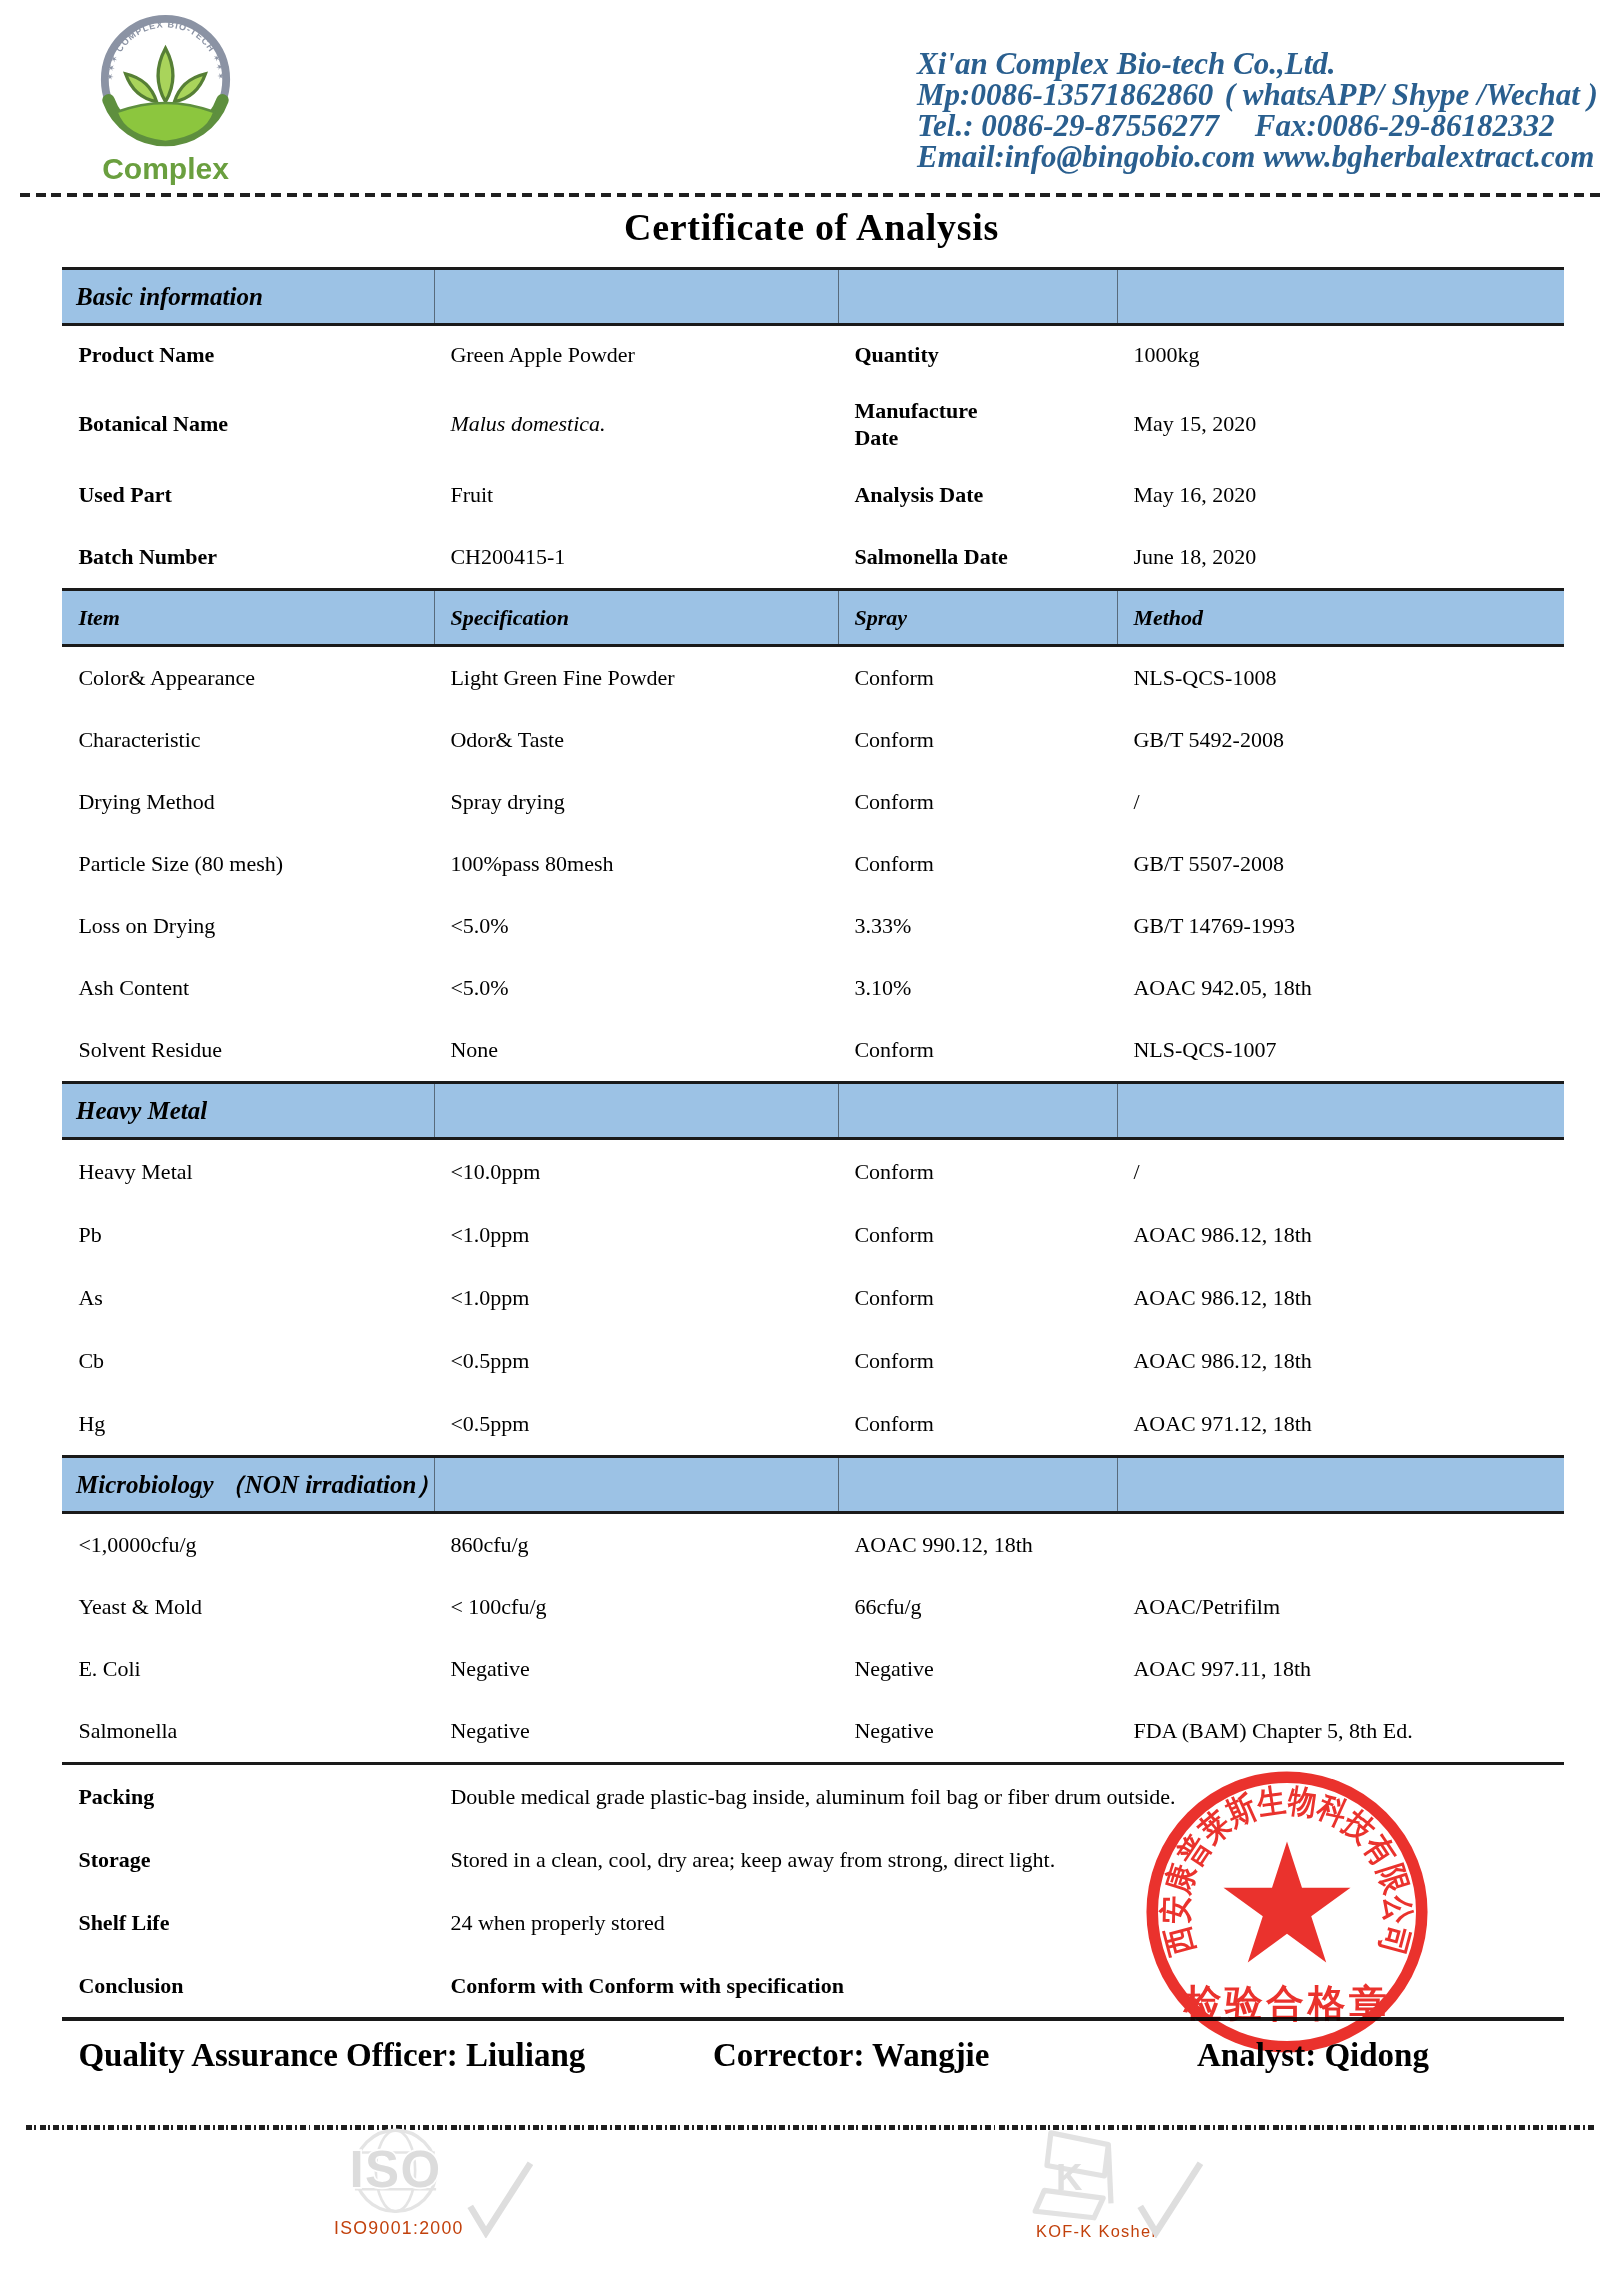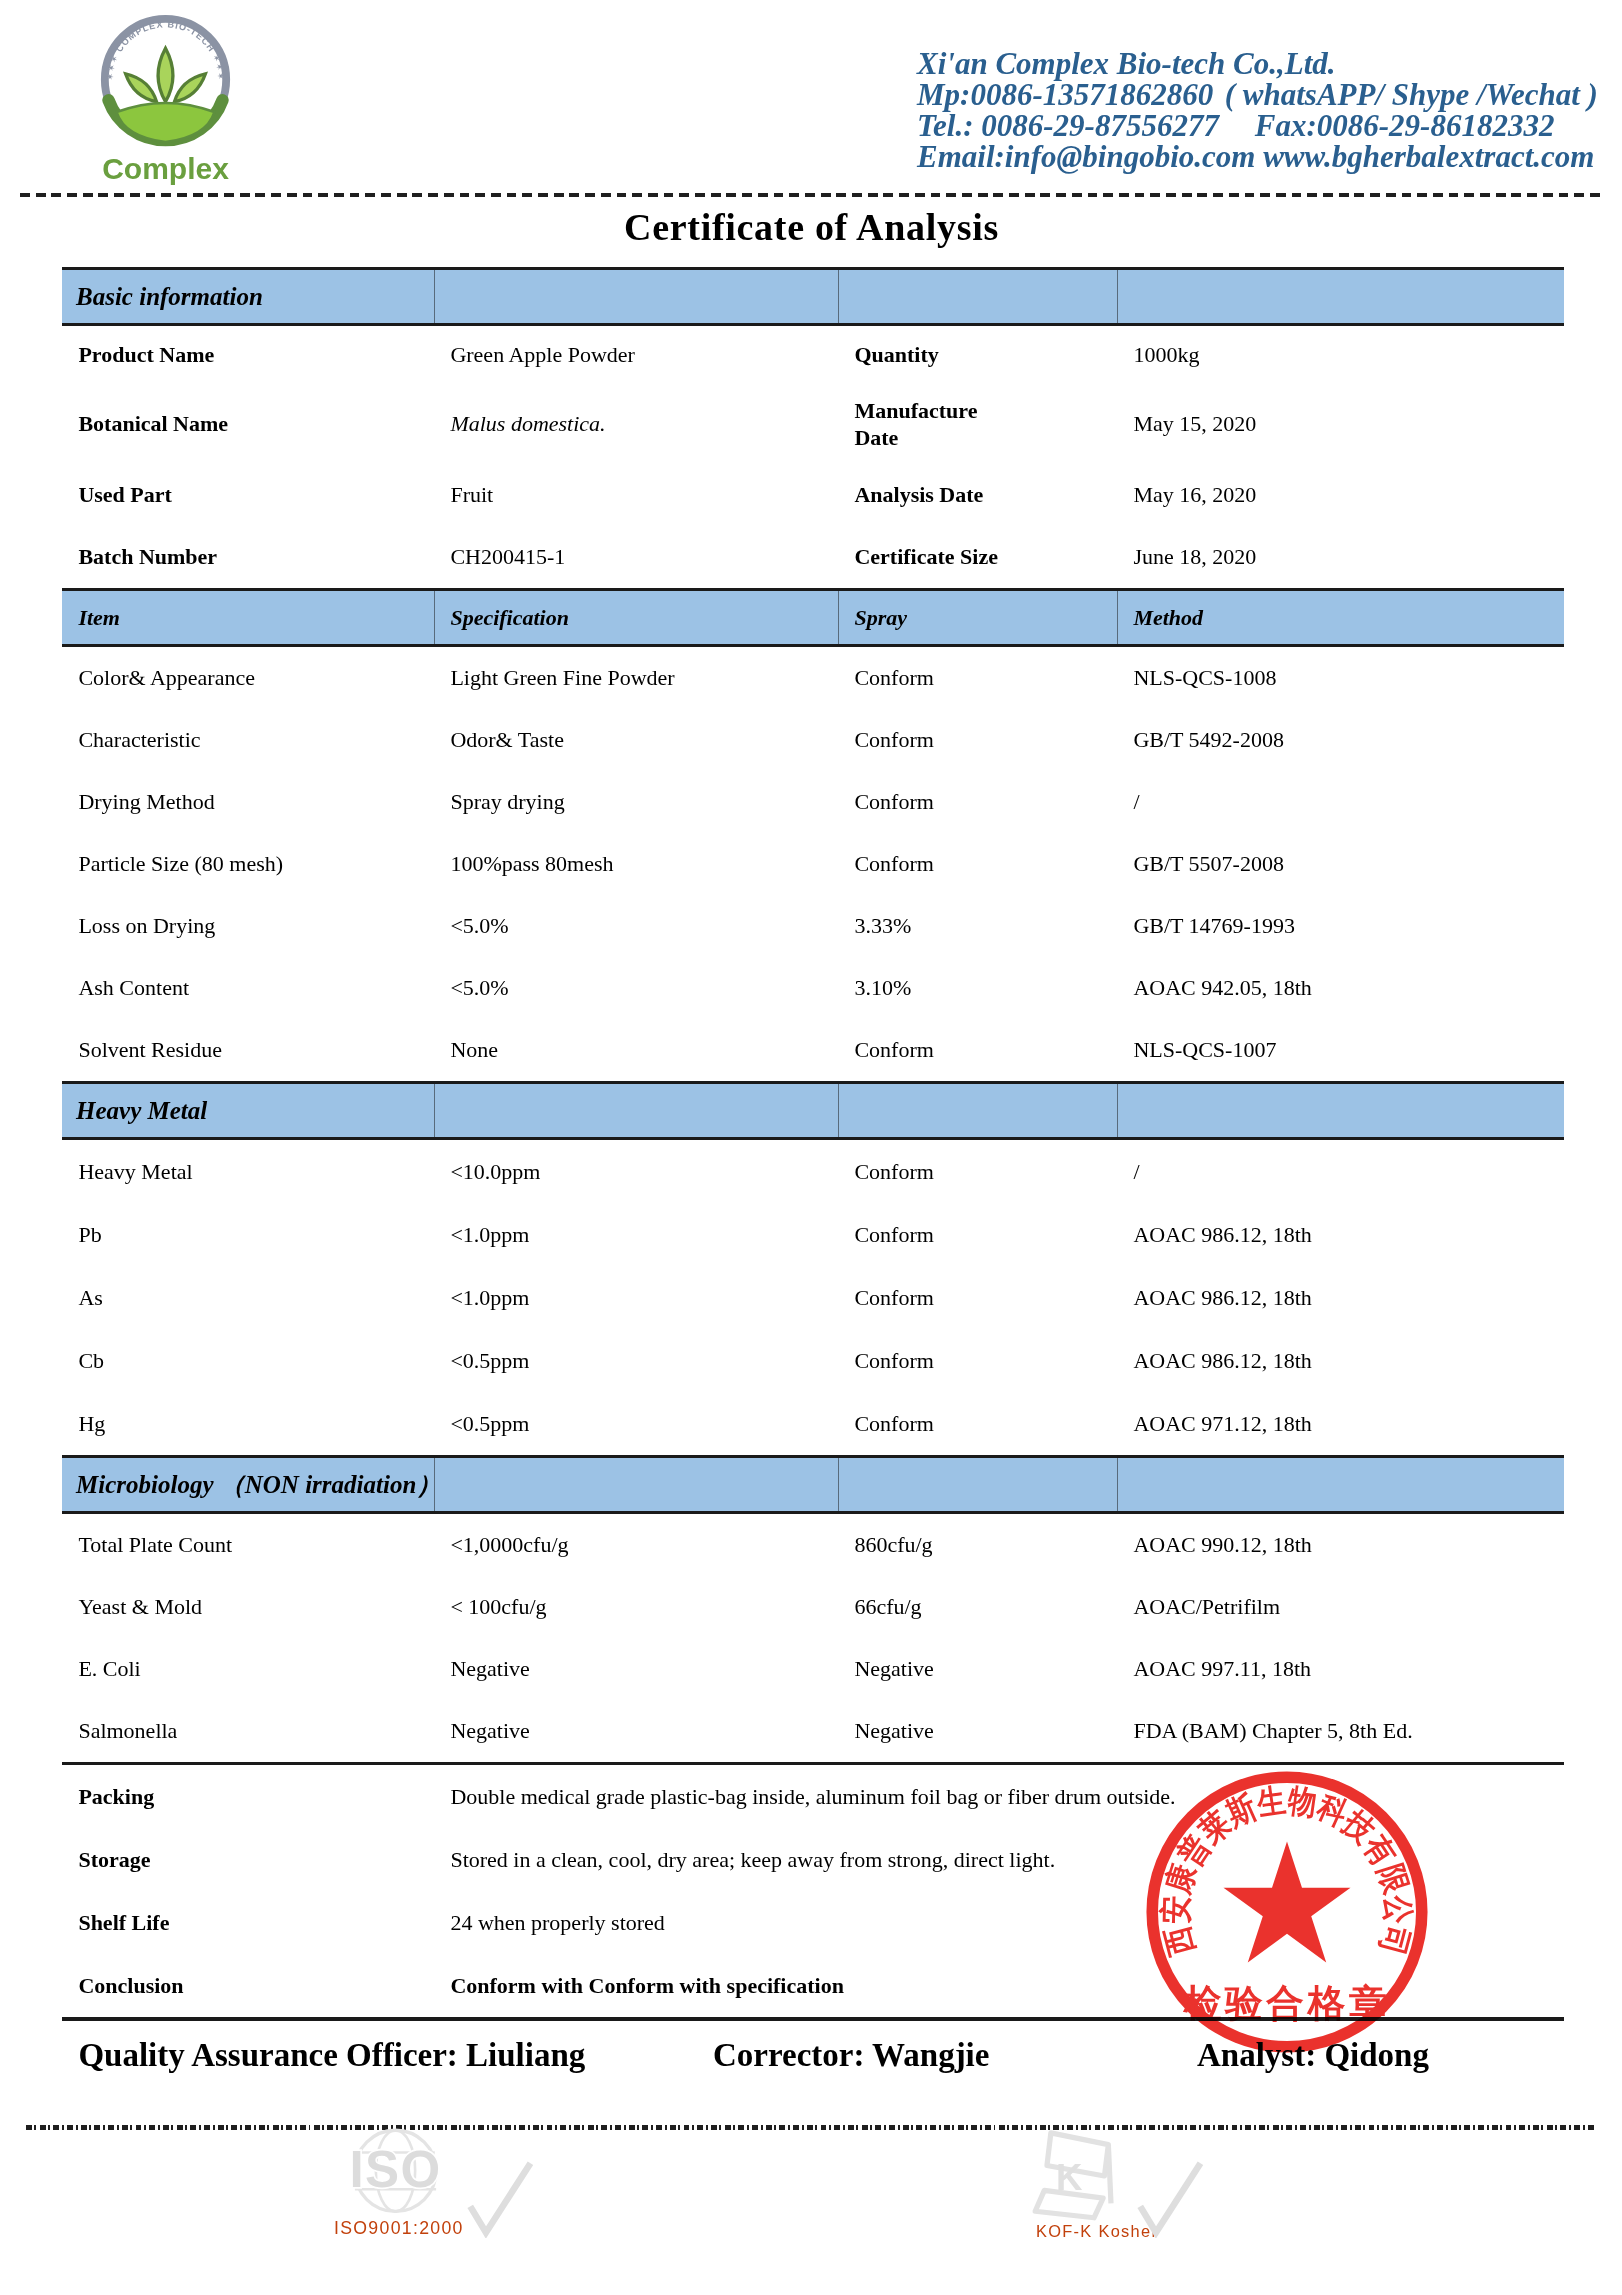--- a/index.html
+++ b/index.html
@@ -137,21 +137,21 @@
     </div>
     <div class="row h95">
       <div class="cell lbl">Used Part</div>
       <div class="cell">Fruit</div>
       <div class="cell lbl">Analysis Date</div>
       <div class="cell">May 16, 2020</div>
     </div>
     <div class="row h95">
       <div class="cell lbl">Batch Number</div>
       <div class="cell">CH200415-1</div>
-      <div class="cell lbl">Certificate Size</div>
+      <div class="cell lbl">Salmonella Date</div>
       <div class="cell">June 18, 2020</div>
     </div>
 
     <div class="band row" style="display:grid;padding-left:0;">
       <div class="cell band-title">Item</div>
       <div class="cell band-title">Specification</div>
       <div class="cell band-title">Spray</div>
       <div class="cell band-title">Method</div>
     </div>
 
@@ -231,21 +231,20 @@
       <div class="cell">&lt;0.5ppm</div>
       <div class="cell">Conform</div>
       <div class="cell">AOAC 971.12, 18th</div>
     </div>
 
     <div class="band">
       <span class="band-title">Microbiology （NON irradiation）</span>
     </div>
 
     <div class="row h94">
-      <div class="cell">Total Plate Count</div>
       <div class="cell">&lt;1,0000cfu/g</div>
       <div class="cell">860cfu/g</div>
       <div class="cell">AOAC 990.12, 18th</div>
     </div>
     <div class="row h94">
       <div class="cell">Yeast &amp; Mold</div>
       <div class="cell">&lt; 100cfu/g</div>
       <div class="cell">66cfu/g</div>
       <div class="cell">AOAC/Petrifilm</div>
     </div>

